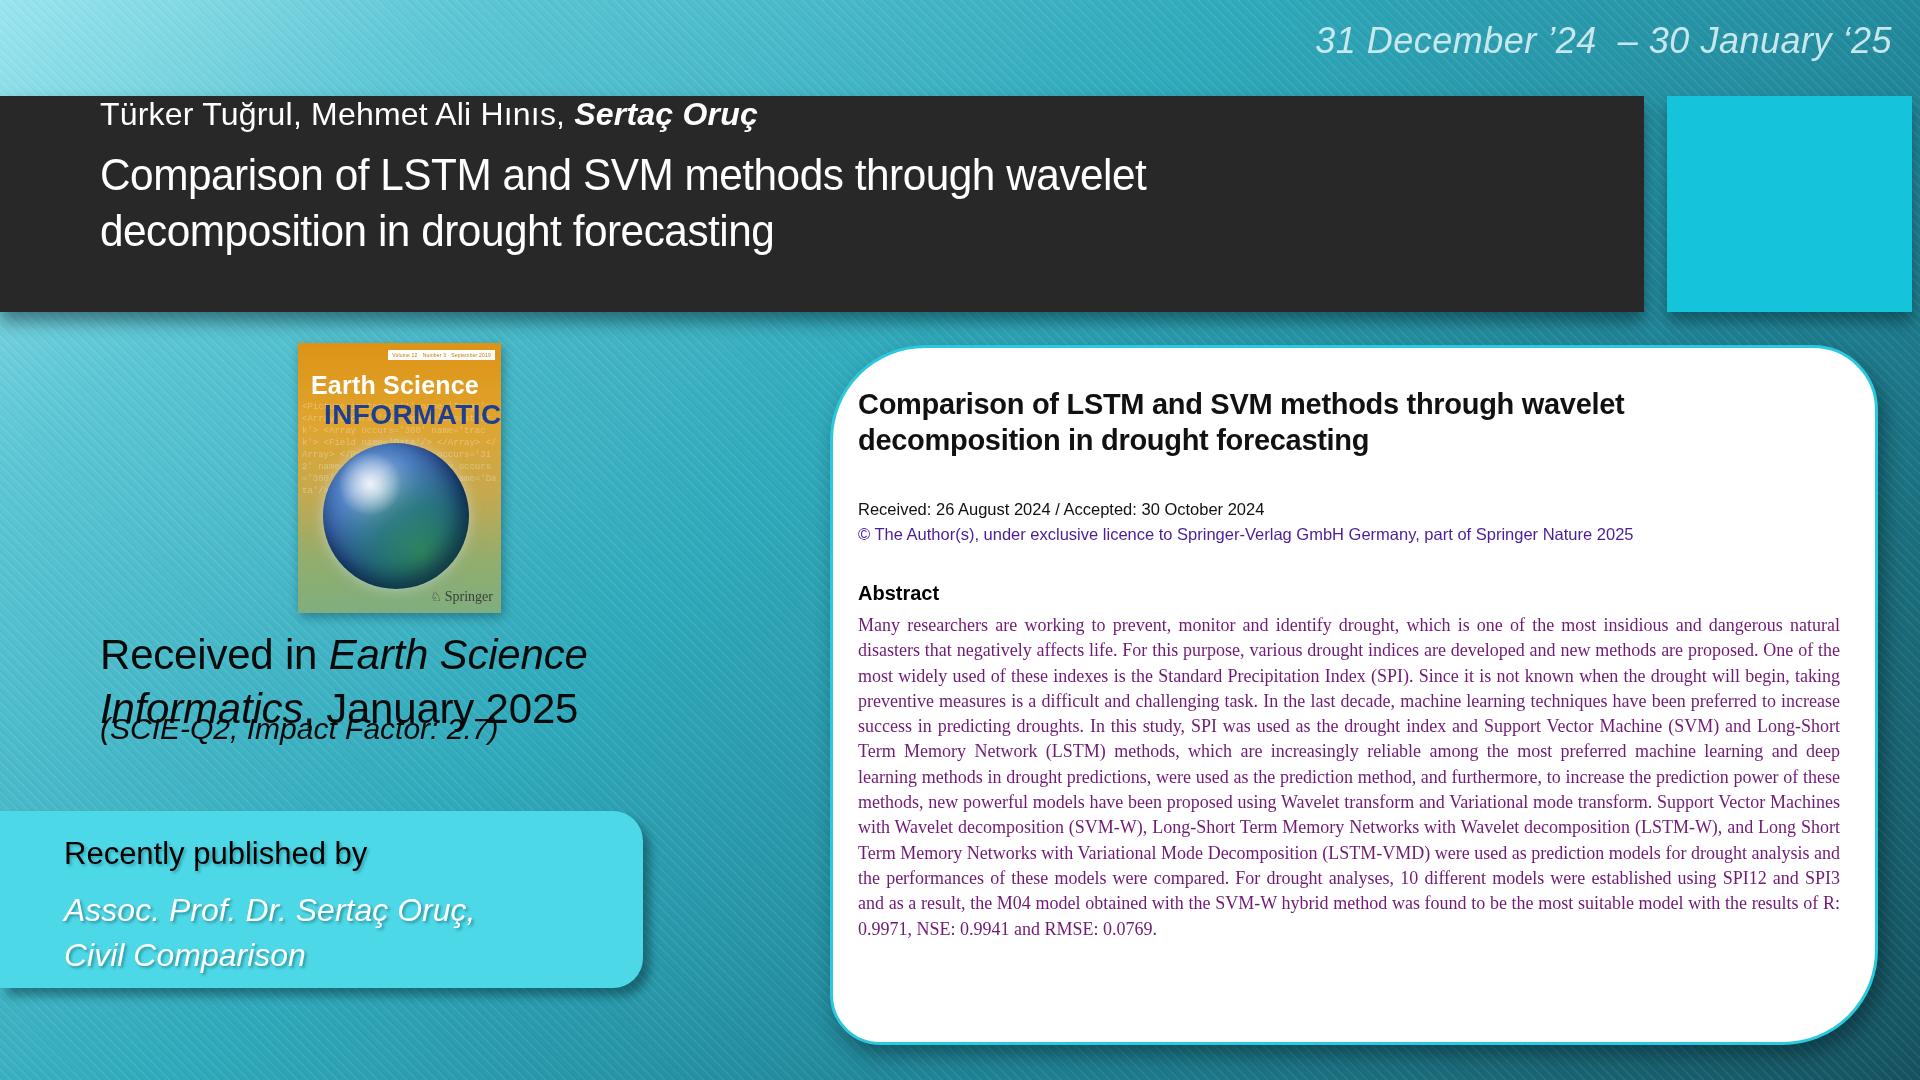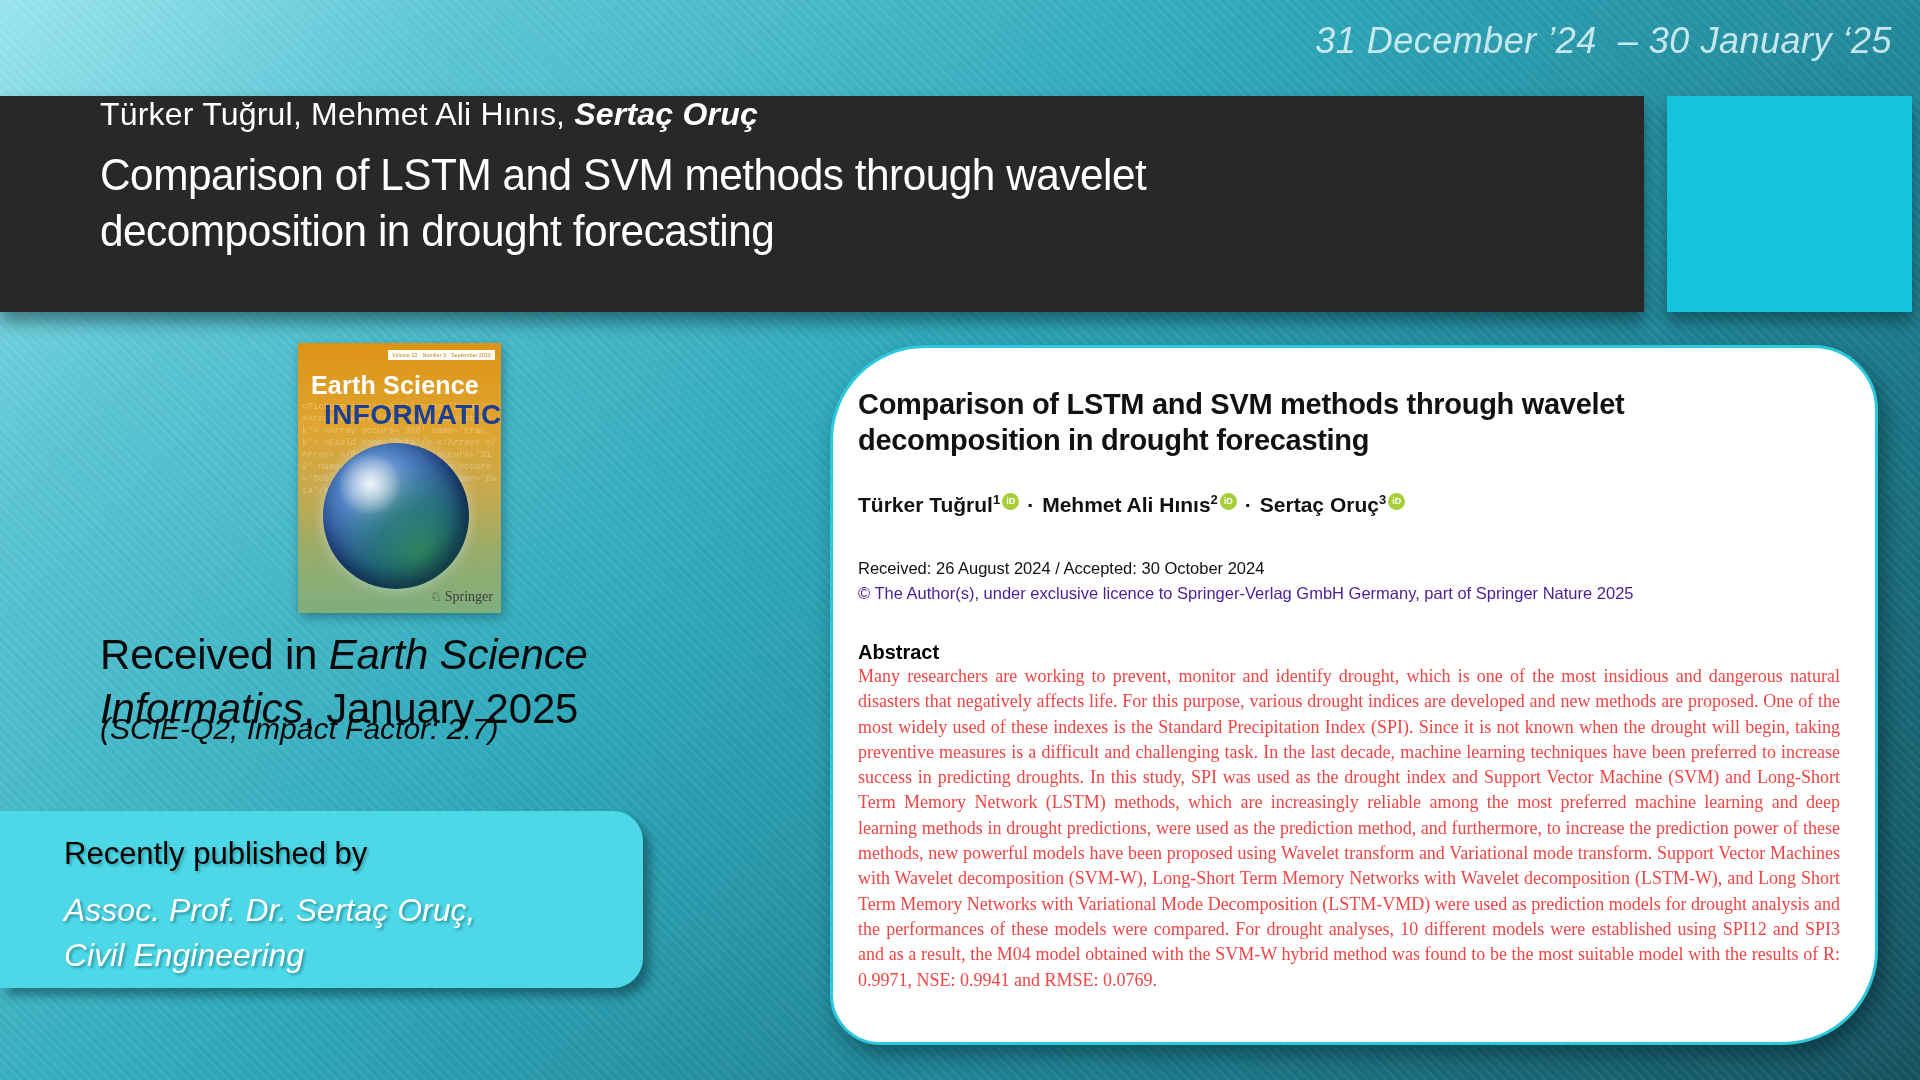--- a/index.html
+++ b/index.html
@@ -108,23 +108,23 @@
   .orcid{
     display:inline-block; width:17px; height:17px; border-radius:50%;
     background:#a6ce39; color:#fff; font-size:9px; font-weight:bold;
     text-align:center; line-height:17px; vertical-align:super; margin-left:2px;
   }
   .dotsep{ font-weight:bold; margin:0 8px; }
   .card-received{ margin-top:42px; font-size:16.5px; color:#111;}
   .card-copy{ margin-top:6px; font-size:16.5px; color:#4c1d95;}
   .card-abs-h{ margin-top:38px; font-size:20px; font-weight:bold; color:#000000;}
   .card-abs{
-    width:982px;
+    margin-top:8px; width:982px;
     font-family:"Liberation Serif", serif; font-size:18px; line-height:25.3px;
-    color:#ef4444; text-align:justify;
+    color:#701a75; text-align:justify;
   }
 </style>
 </head>
 <body>
 
 <div class="slide">
 
   <div class="date">31 December ’24  – 30 January ‘25</div>
 
   <div class="banner">
@@ -152,30 +152,27 @@
   </div>
 
   <div class="pub-text">
     <span>Received in </span><i>Earth Science Informatics</i><span>, January 2025</span>
   </div>
   <div class="scie">(SCIE-Q2, Impact Factor: 2.7)</div>
 
   <div class="byline-box">
     <div class="byline-1">Recently published by</div>
     <div class="byline-2">Assoc. Prof. Dr. Sertaç Oruç,</div>
-    <div class="byline-3">Civil Engineering</div>
+    <div class="byline-3">Civil Comparison</div>
   </div>
 
   <div class="card">
     <div class="card-title">
       <div>Comparison of LSTM and SVM methods through wavelet</div>
       <div>decomposition in drought forecasting</div>
-    </div>
-    <div class="card-authors">
-      <span><span>Türker Tuğrul</span><sup>1</sup><span class="orcid">iD</span></span><span class="dotsep">·</span><span><span>Mehmet Ali Hınıs</span><sup>2</sup><span class="orcid">iD</span></span><span class="dotsep">·</span><span><span>Sertaç Oruç</span><sup>3</sup><span class="orcid">iD</span></span>
     </div>
     <div class="card-received">Received: 26 August 2024 / Accepted: 30 October 2024</div>
     <div class="card-copy">© The Author(s), under exclusive licence to Springer-Verlag GmbH Germany, part of Springer Nature 2025</div>
     <div class="card-abs-h">Abstract</div>
     <div class="card-abs">Many researchers are working to prevent, monitor and identify drought, which is one of the most insidious and dangerous natural disasters that negatively affects life. For this purpose, various drought indices are developed and new methods are proposed. One of the most widely used of these indexes is the Standard Precipitation Index (SPI). Since it is not known when the drought will begin, taking preventive measures is a difficult and challenging task. In the last decade, machine learning techniques have been preferred to increase success in predicting droughts. In this study, SPI was used as the drought index and Support Vector Machine (SVM) and Long-Short Term Memory Network (LSTM) methods, which are increasingly reliable among the most preferred machine learning and deep learning methods in drought predictions, were used as the prediction method, and furthermore, to increase the prediction power of these methods, new powerful models have been proposed using Wavelet transform and Variational mode transform. Support Vector Machines with Wavelet decomposition (SVM-W), Long-Short Term Memory Networks with Wavelet decomposition (LSTM-W), and Long Short Term Memory Networks with Variational Mode Decomposition (LSTM-VMD) were used as prediction models for drought analysis and the performances of these models were compared. For drought analyses, 10 different models were established using SPI12 and SPI3 and as a result, the M04 model obtained with the SVM-W hybrid method was found to be the most suitable model with the results of R: 0.9971, NSE: 0.9941 and RMSE: 0.0769.</div>
   </div>
 
 </div>
 
 </body></html>

